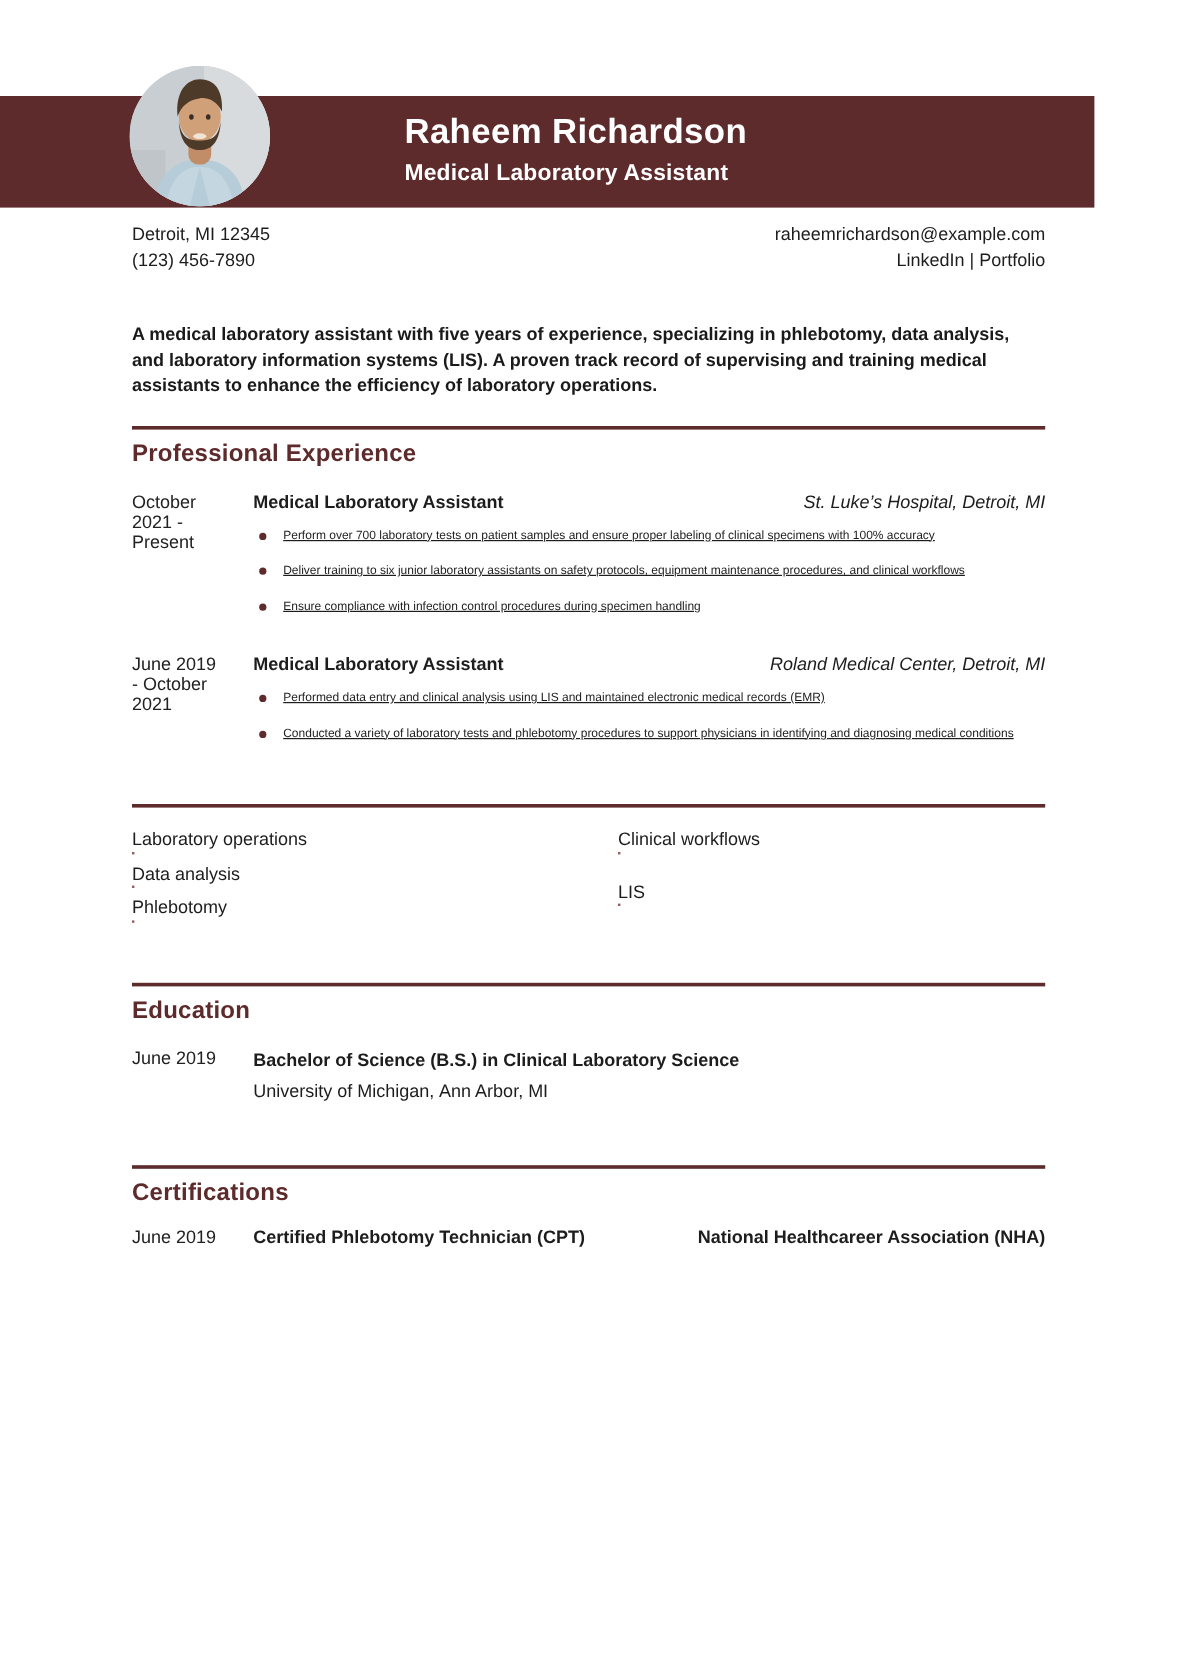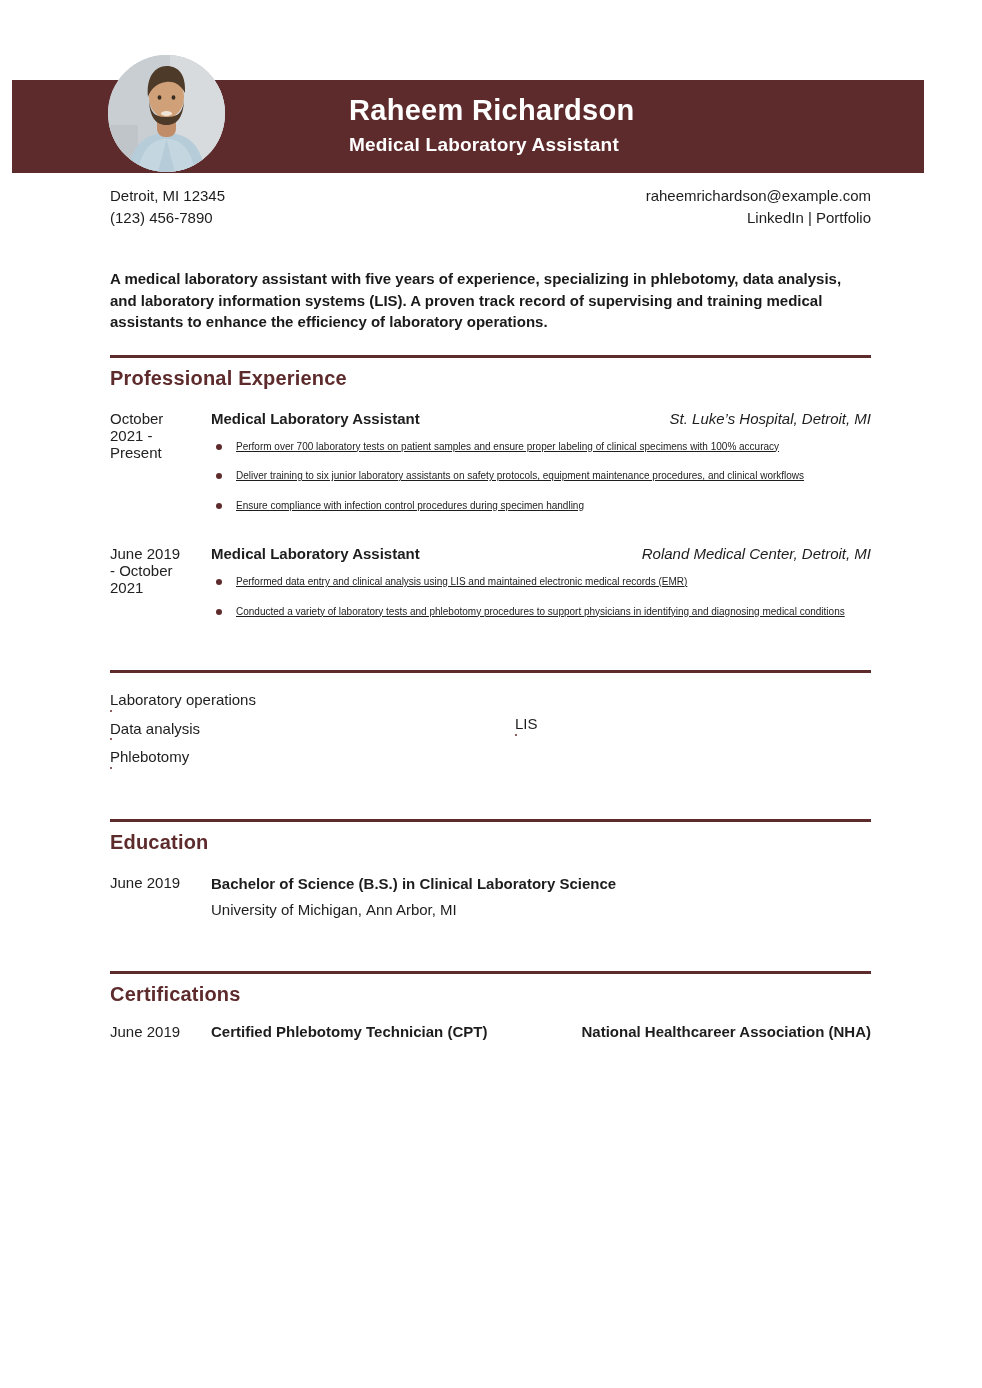--- a/index.html
+++ b/index.html
@@ -2,21 +2,21 @@
 <html style="--maroon: #5e2b2c;"><head>
 <meta charset="utf-8">
 <style>
   html,body { margin:0; padding:0; background:#ffffff; }
   .page {
     width:982px; height:1388px; position:relative; background:#fff;
     font-family:"Liberation Sans", sans-serif; color:#1d1d1d; overflow:hidden;
   }
   
   .band {
-    position:absolute; top:80px; left:12px; width:912px; height:93px;
+    position:absolute; top:80px; left:0; width:912px; height:93px;
     background:var(--maroon,#5e2b2c);
   }
   .band-text { position:absolute; left:337px; top:15px; color:#ffffff; }
   .name { font-size:29px; font-weight:bold; line-height:1.1; letter-spacing:0.3px; }
   .job-title-main { font-size:19px; font-weight:bold; margin-top:7px; letter-spacing:0.2px; }
   .avatar {
     position:absolute; left:108px; top:55px; width:117px; height:117px;
     border-radius:50%; overflow:hidden; background:#ccd1d4;
   }
   .avatar svg { display:block; }
@@ -181,20 +181,26 @@
             </div>
           </div>
           <div class="skill-row">
             <div class="skill-label">Phlebotomy</div>
             <div class="skill-bar">
               <div class="skill-fill" style="width: 80%;"></div>
             </div>
           </div>
         </div>
         <div class="skills-col">
+          <div class="skill-row">
+            <div class="skill-label">Clinical workflows</div>
+            <div class="skill-bar">
+              <div class="skill-fill" style="width: 60%;"></div>
+            </div>
+          </div>
           <div class="skill-row" style="margin-top:24px;">
             <div class="skill-label">LIS</div>
             <div class="skill-bar">
               <div class="skill-fill" style="width: 60%;"></div>
             </div>
           </div>
         </div>
       </div>
     </div>
 

